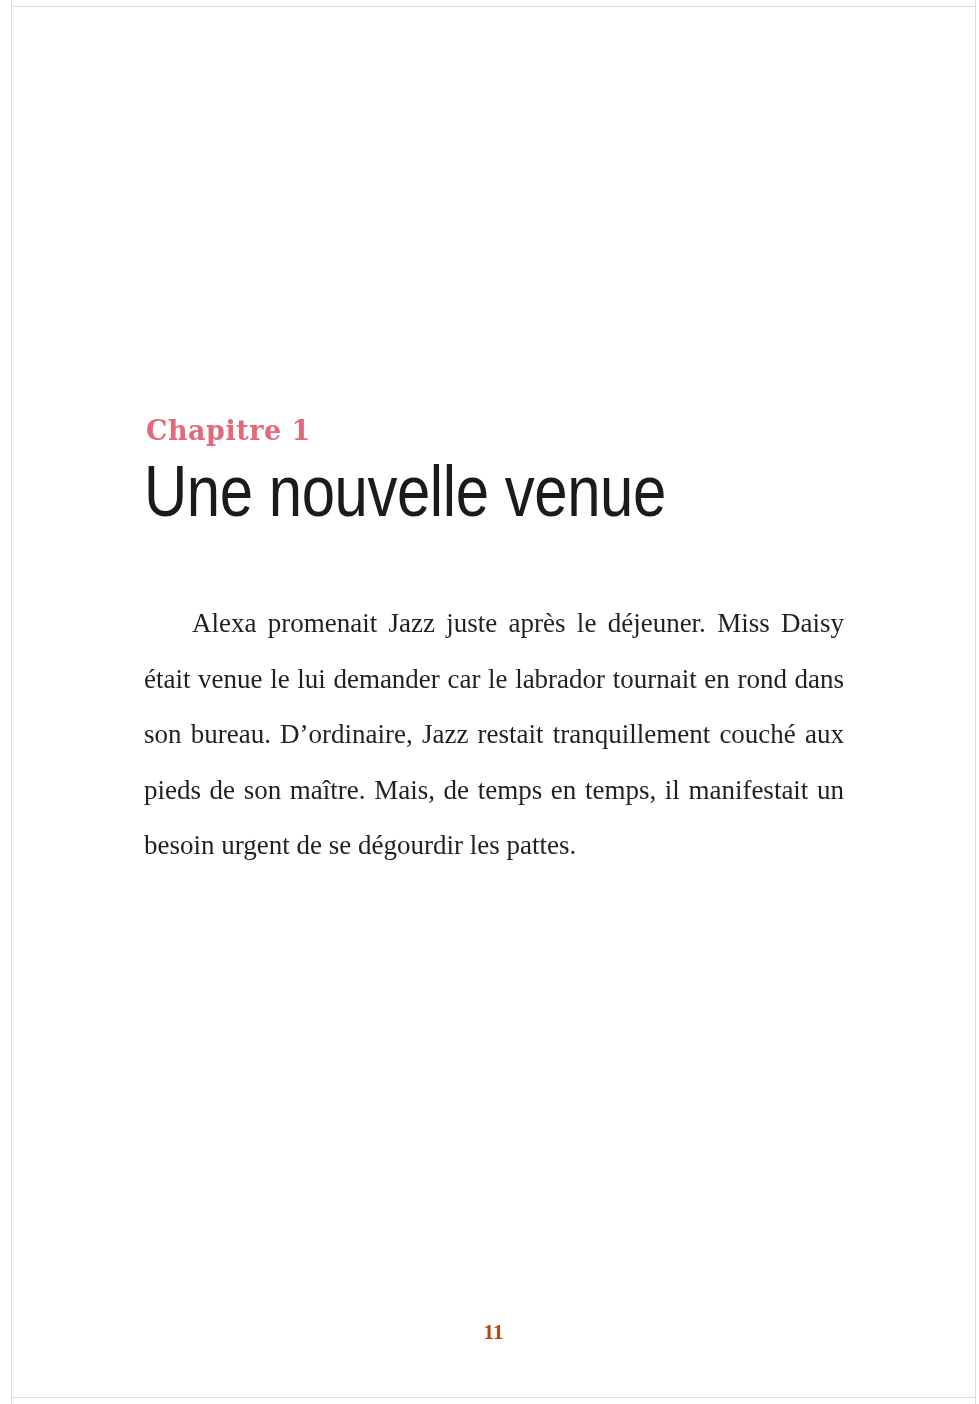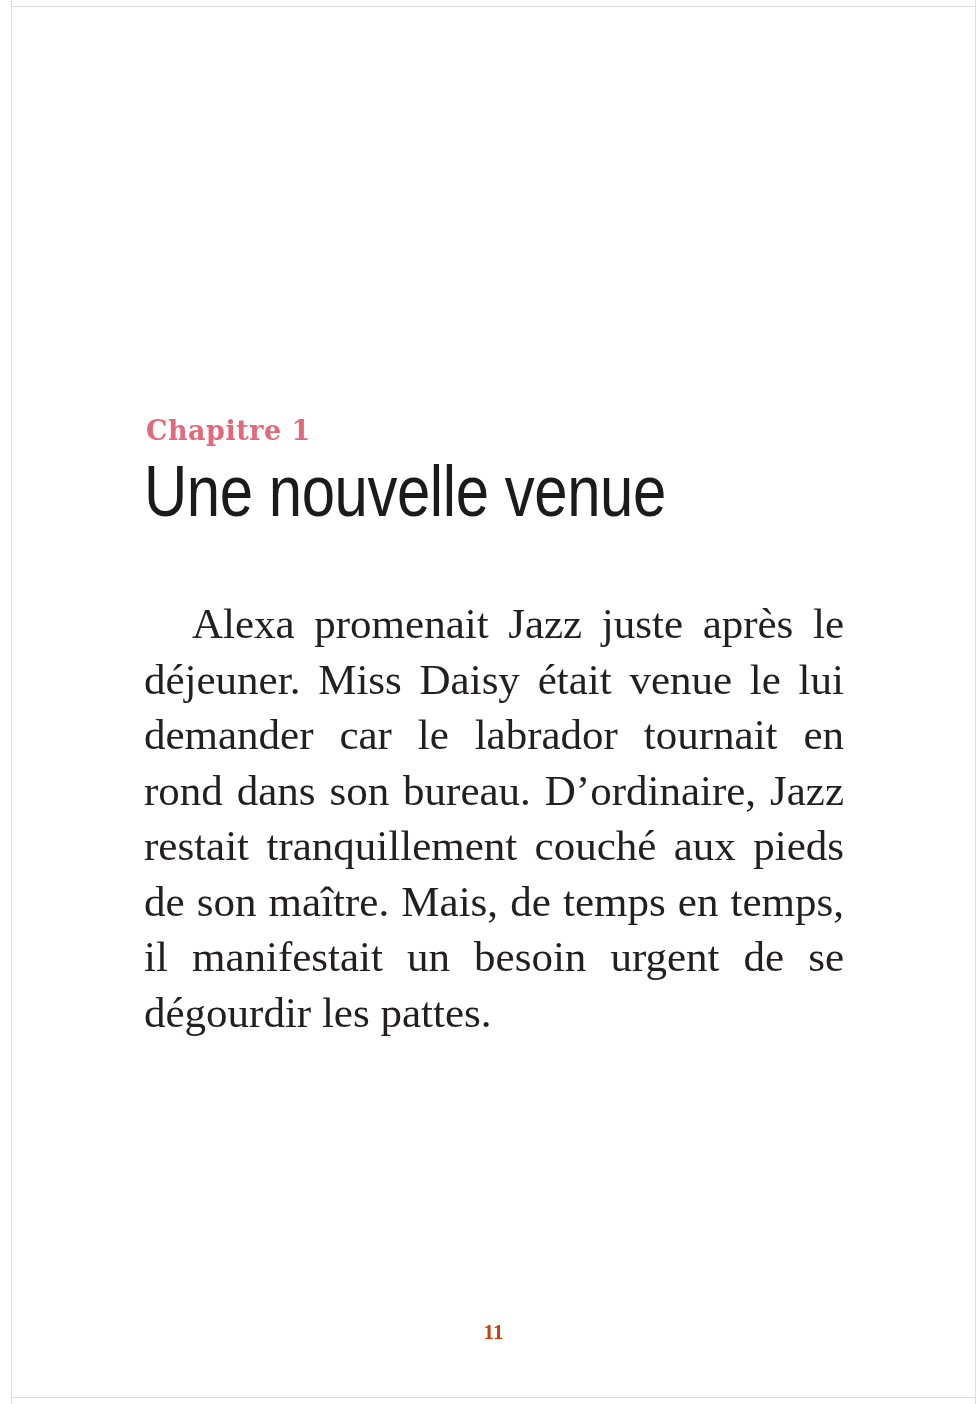--- a/index.html
+++ b/index.html
@@ -83,21 +83,21 @@
     letter-spacing: -0.5px;
     color: #1b1b1b;
     margin: 0 0 66px 0;
     transform: scaleX(0.82);
     transform-origin: left center;
     white-space: nowrap;
   }
 
   .body-text p {
     font-family: "Liberation Serif", serif;
-    font-size: 43px;
+    font-size: 27px;
     line-height: 55.5px;
     text-align: justify;
     text-justify: inter-word;
     margin: 0;
     color: #231f20;
     hyphens: manual;
   }
   .body-text p.indent {
     text-indent: 48px;
   }

